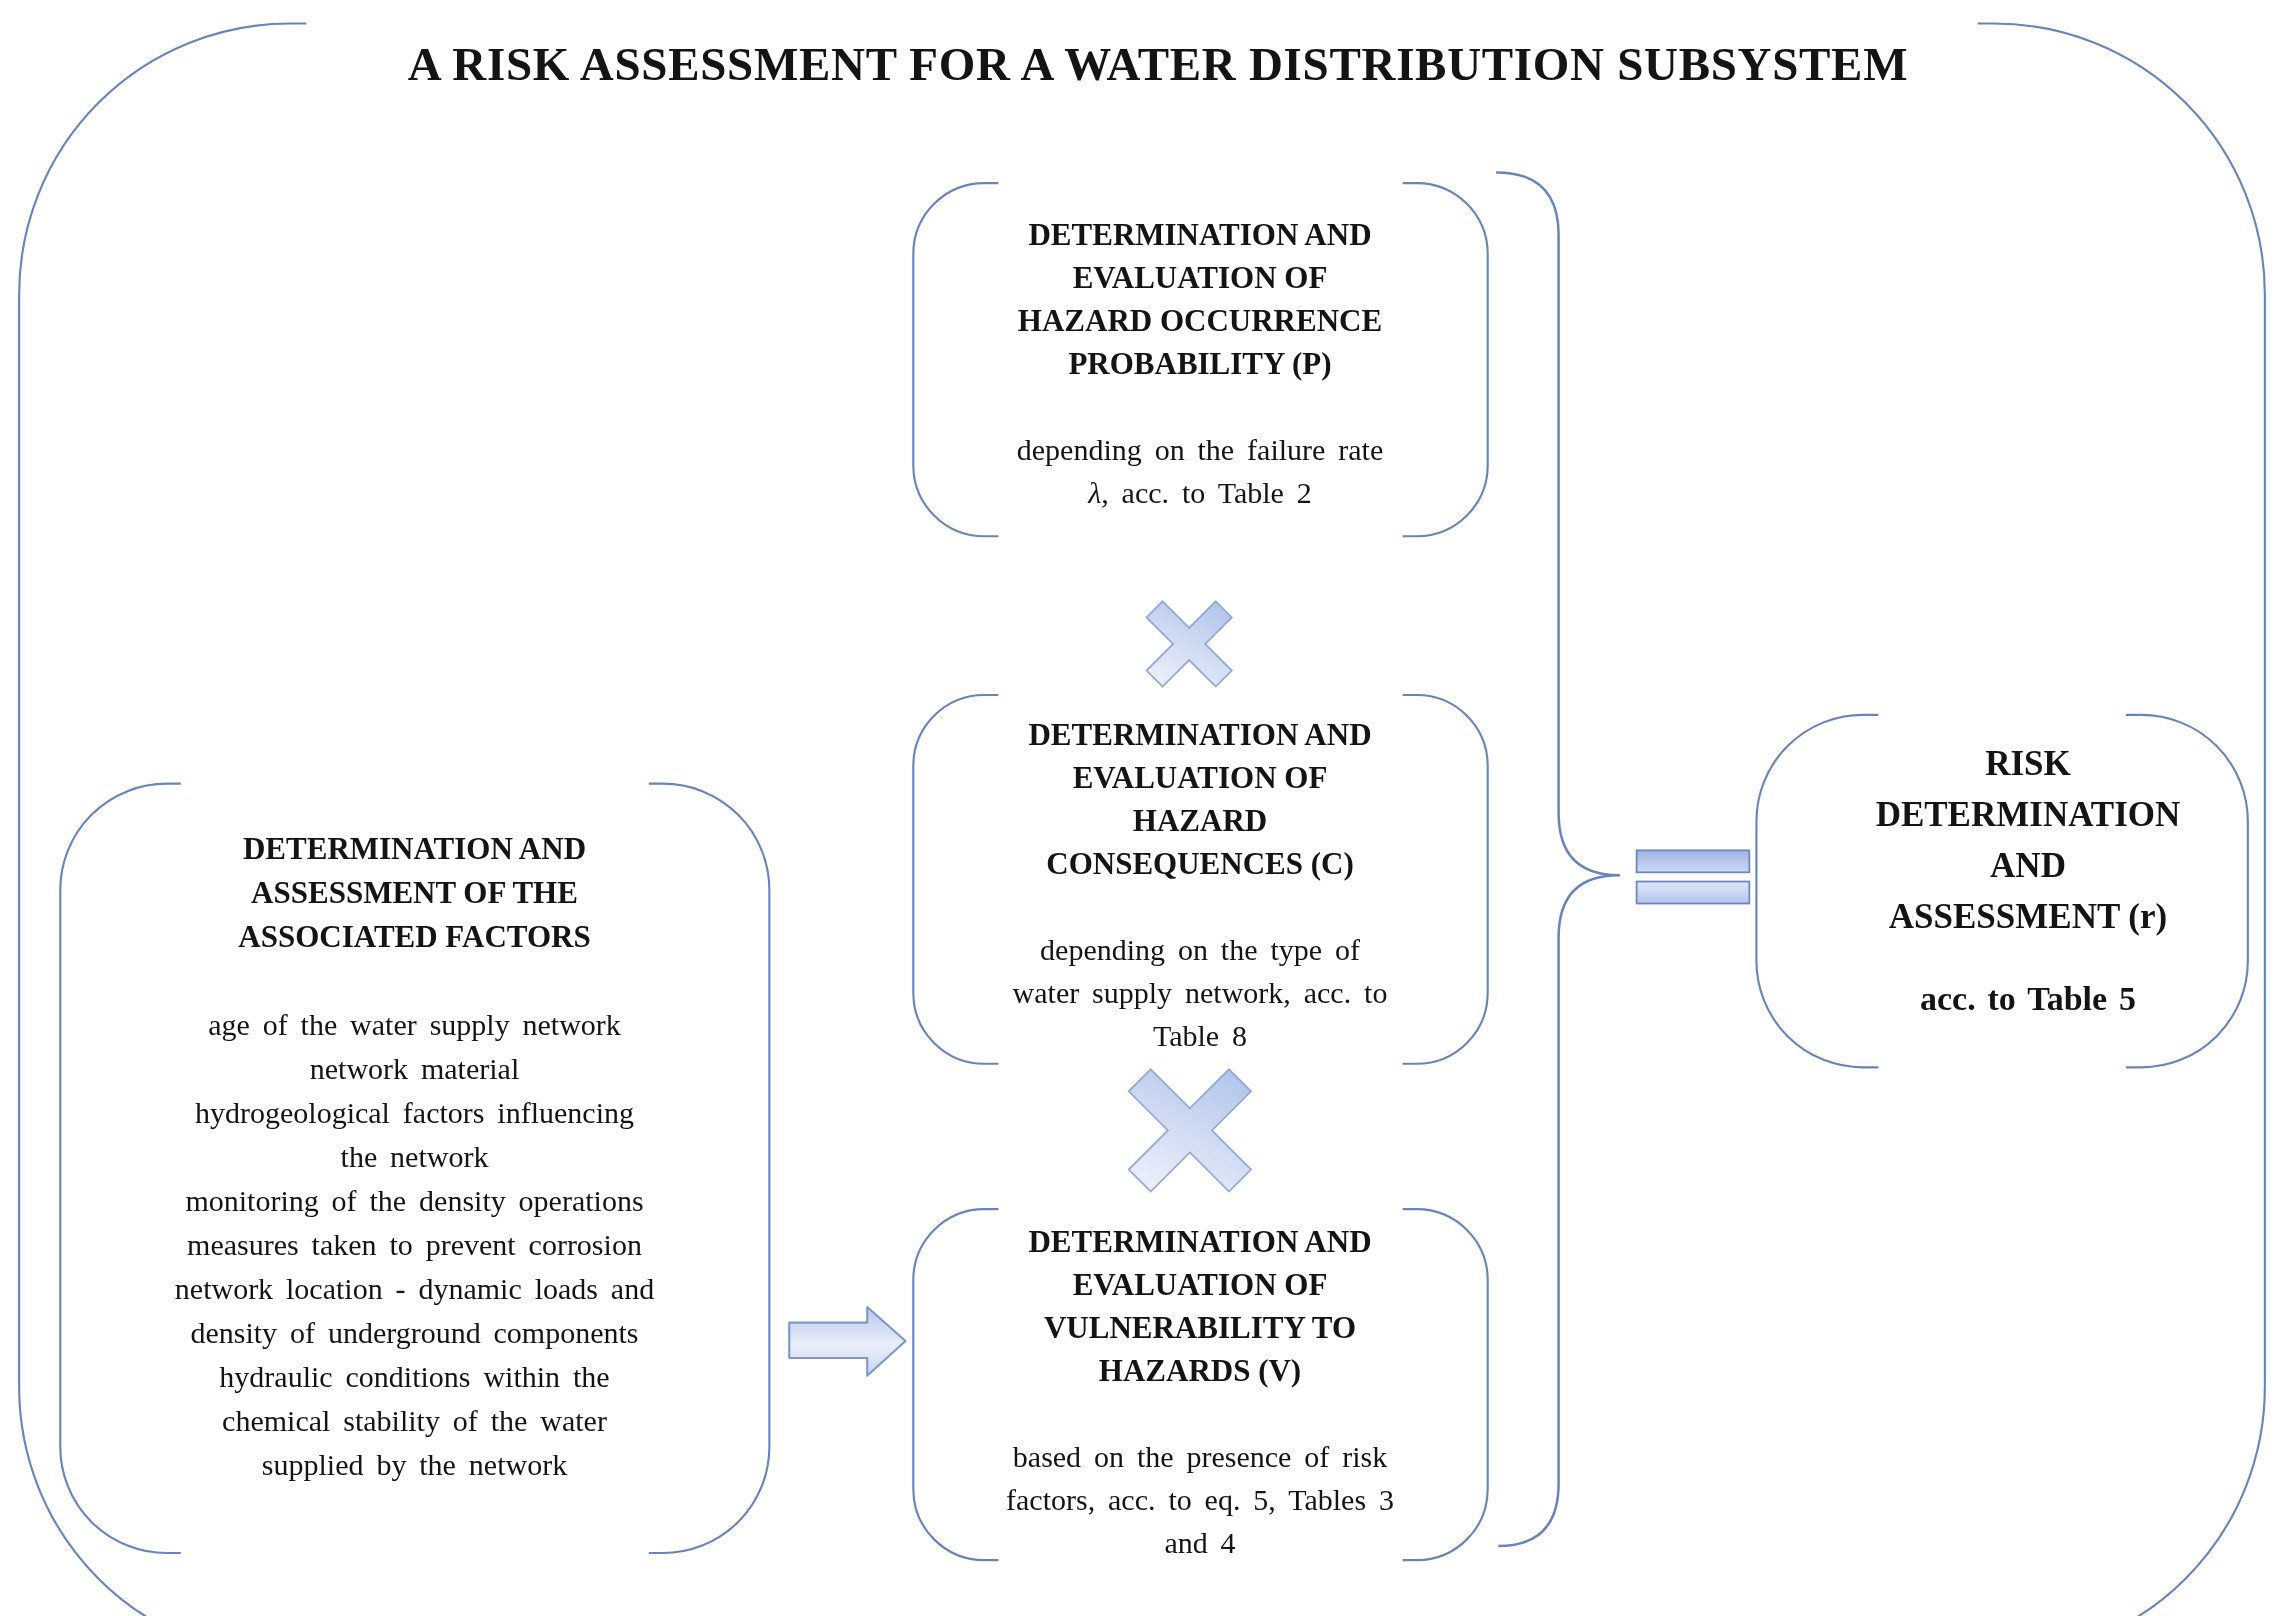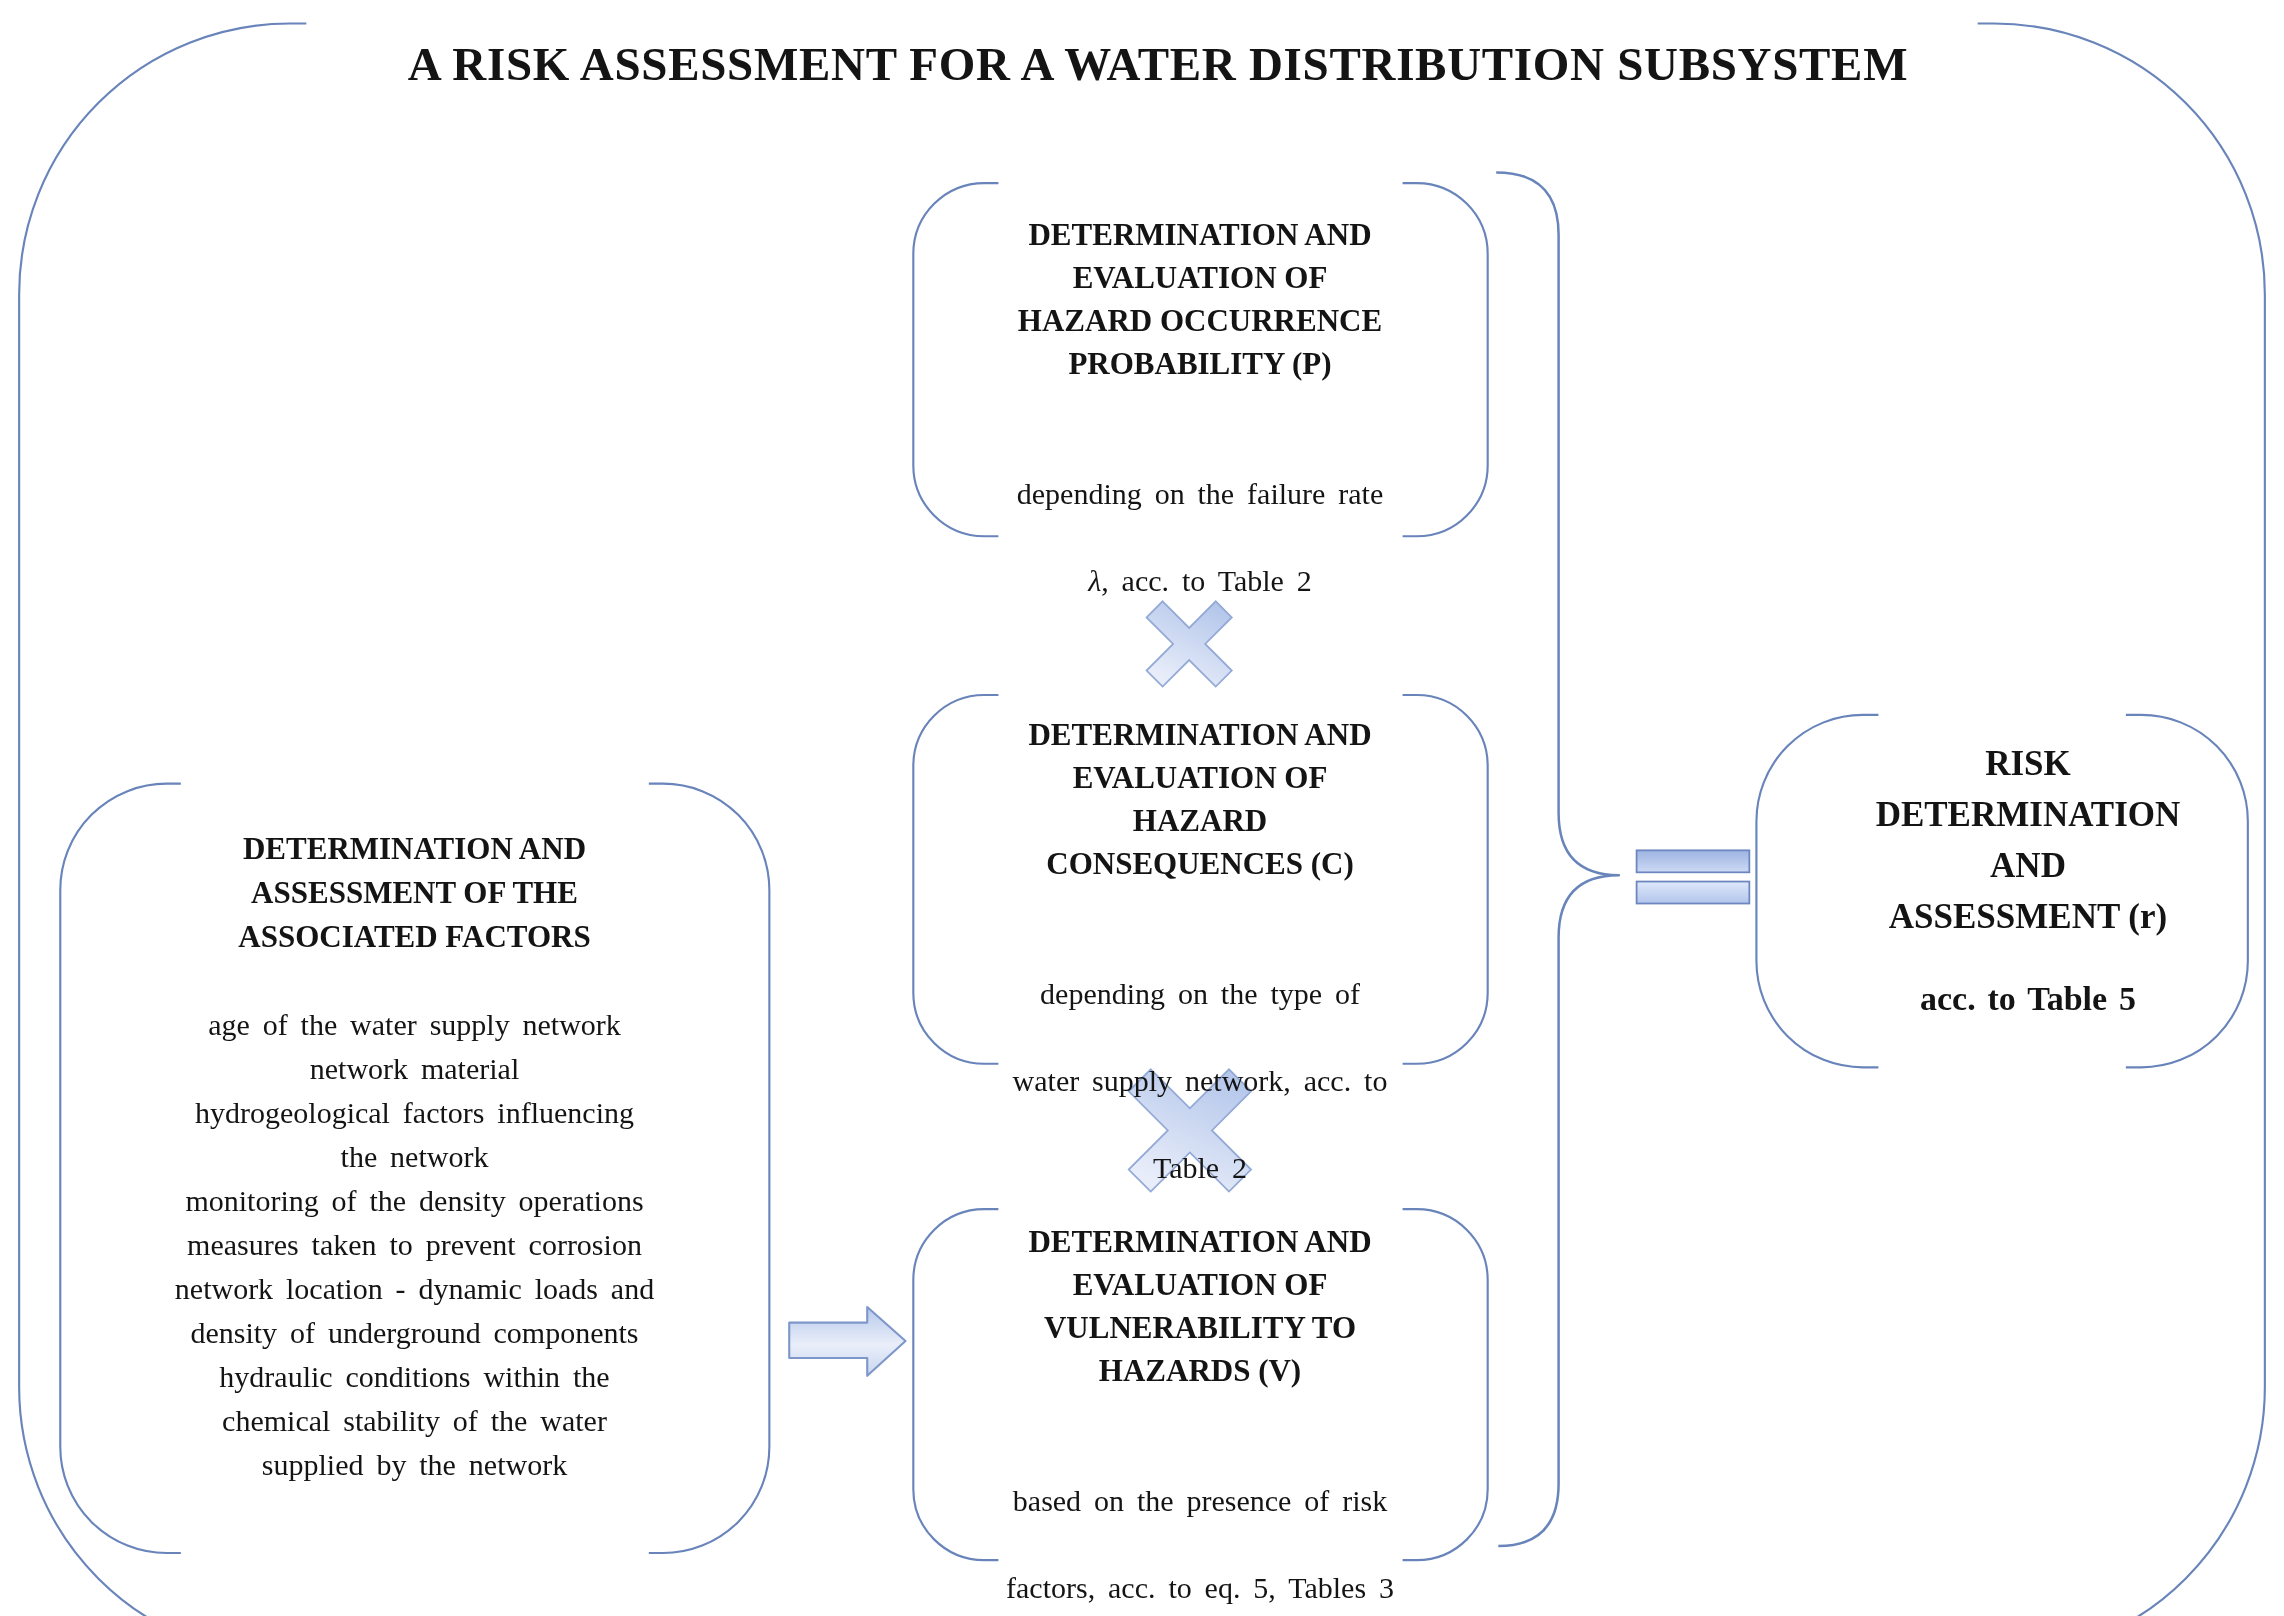--- a/index.html
+++ b/index.html
@@ -27,21 +27,21 @@
   .sE{stop-color:var(--equals-bar2-start);} .sF{stop-color:var(--equals-bar2-end);}
   .sG{stop-color:var(--arrow-start);} .sH{stop-color:var(--arrow-mid);} .sI{stop-color:var(--arrow-end);}
 
   .txt{position:absolute; text-align:center;}
   .page-title{
     left:16px; top:37px; width:2284px;
     font-size:47px; font-weight:bold; letter-spacing:0.7px;
   }
   .box-text{line-height:43px;}
   .box-text .h{font-size:31px; font-weight:bold;}
-  .box-text .b{font-size:30px; word-spacing:0.18em;margin-top:44px;}
+  .box-text .b{font-size:30px; word-spacing:0.18em;}
   .spc{height:43px;}
 
   .probability-text{left:913px; top:183px;  width:574px; padding-top:30px;}
   .consequences-text{left:913px; top:695px; width:574px; padding-top:18.4px;}
   .vulnerability-text{left:913px; top:1209px; width:574px; padding-top:11.3px;}
 
   .factors-text{left:60px; top:784px; width:709px; padding-top:43px; line-height:44px;}
   .factors-text .h{font-size:31px; font-weight:bold;}
   .factors-text .b{font-size:30px; word-spacing:0.18em;}
   .factors-text .spc{height:44px;}
@@ -122,21 +122,21 @@
 </div>
 
 <div class="txt box-text consequences-text">
   <div class="h">DETERMINATION AND</div>
   <div class="h">EVALUATION OF</div>
   <div class="h">HAZARD</div>
   <div class="h">CONSEQUENCES (C)</div>
   <div class="spc"></div>
   <div class="b">depending on the type of</div>
   <div class="b">water supply network, acc. to</div>
-  <div class="b">Table 2</div>
+  <div class="b">Table 8</div>
 </div>
 
 <div class="txt box-text vulnerability-text">
   <div class="h">DETERMINATION AND</div>
   <div class="h">EVALUATION OF</div>
   <div class="h">VULNERABILITY TO</div>
   <div class="h">HAZARDS (V)</div>
   <div class="spc"></div>
   <div class="b">based on the presence of risk</div>
   <div class="b">factors, acc. to eq. 5, Tables 3</div>

